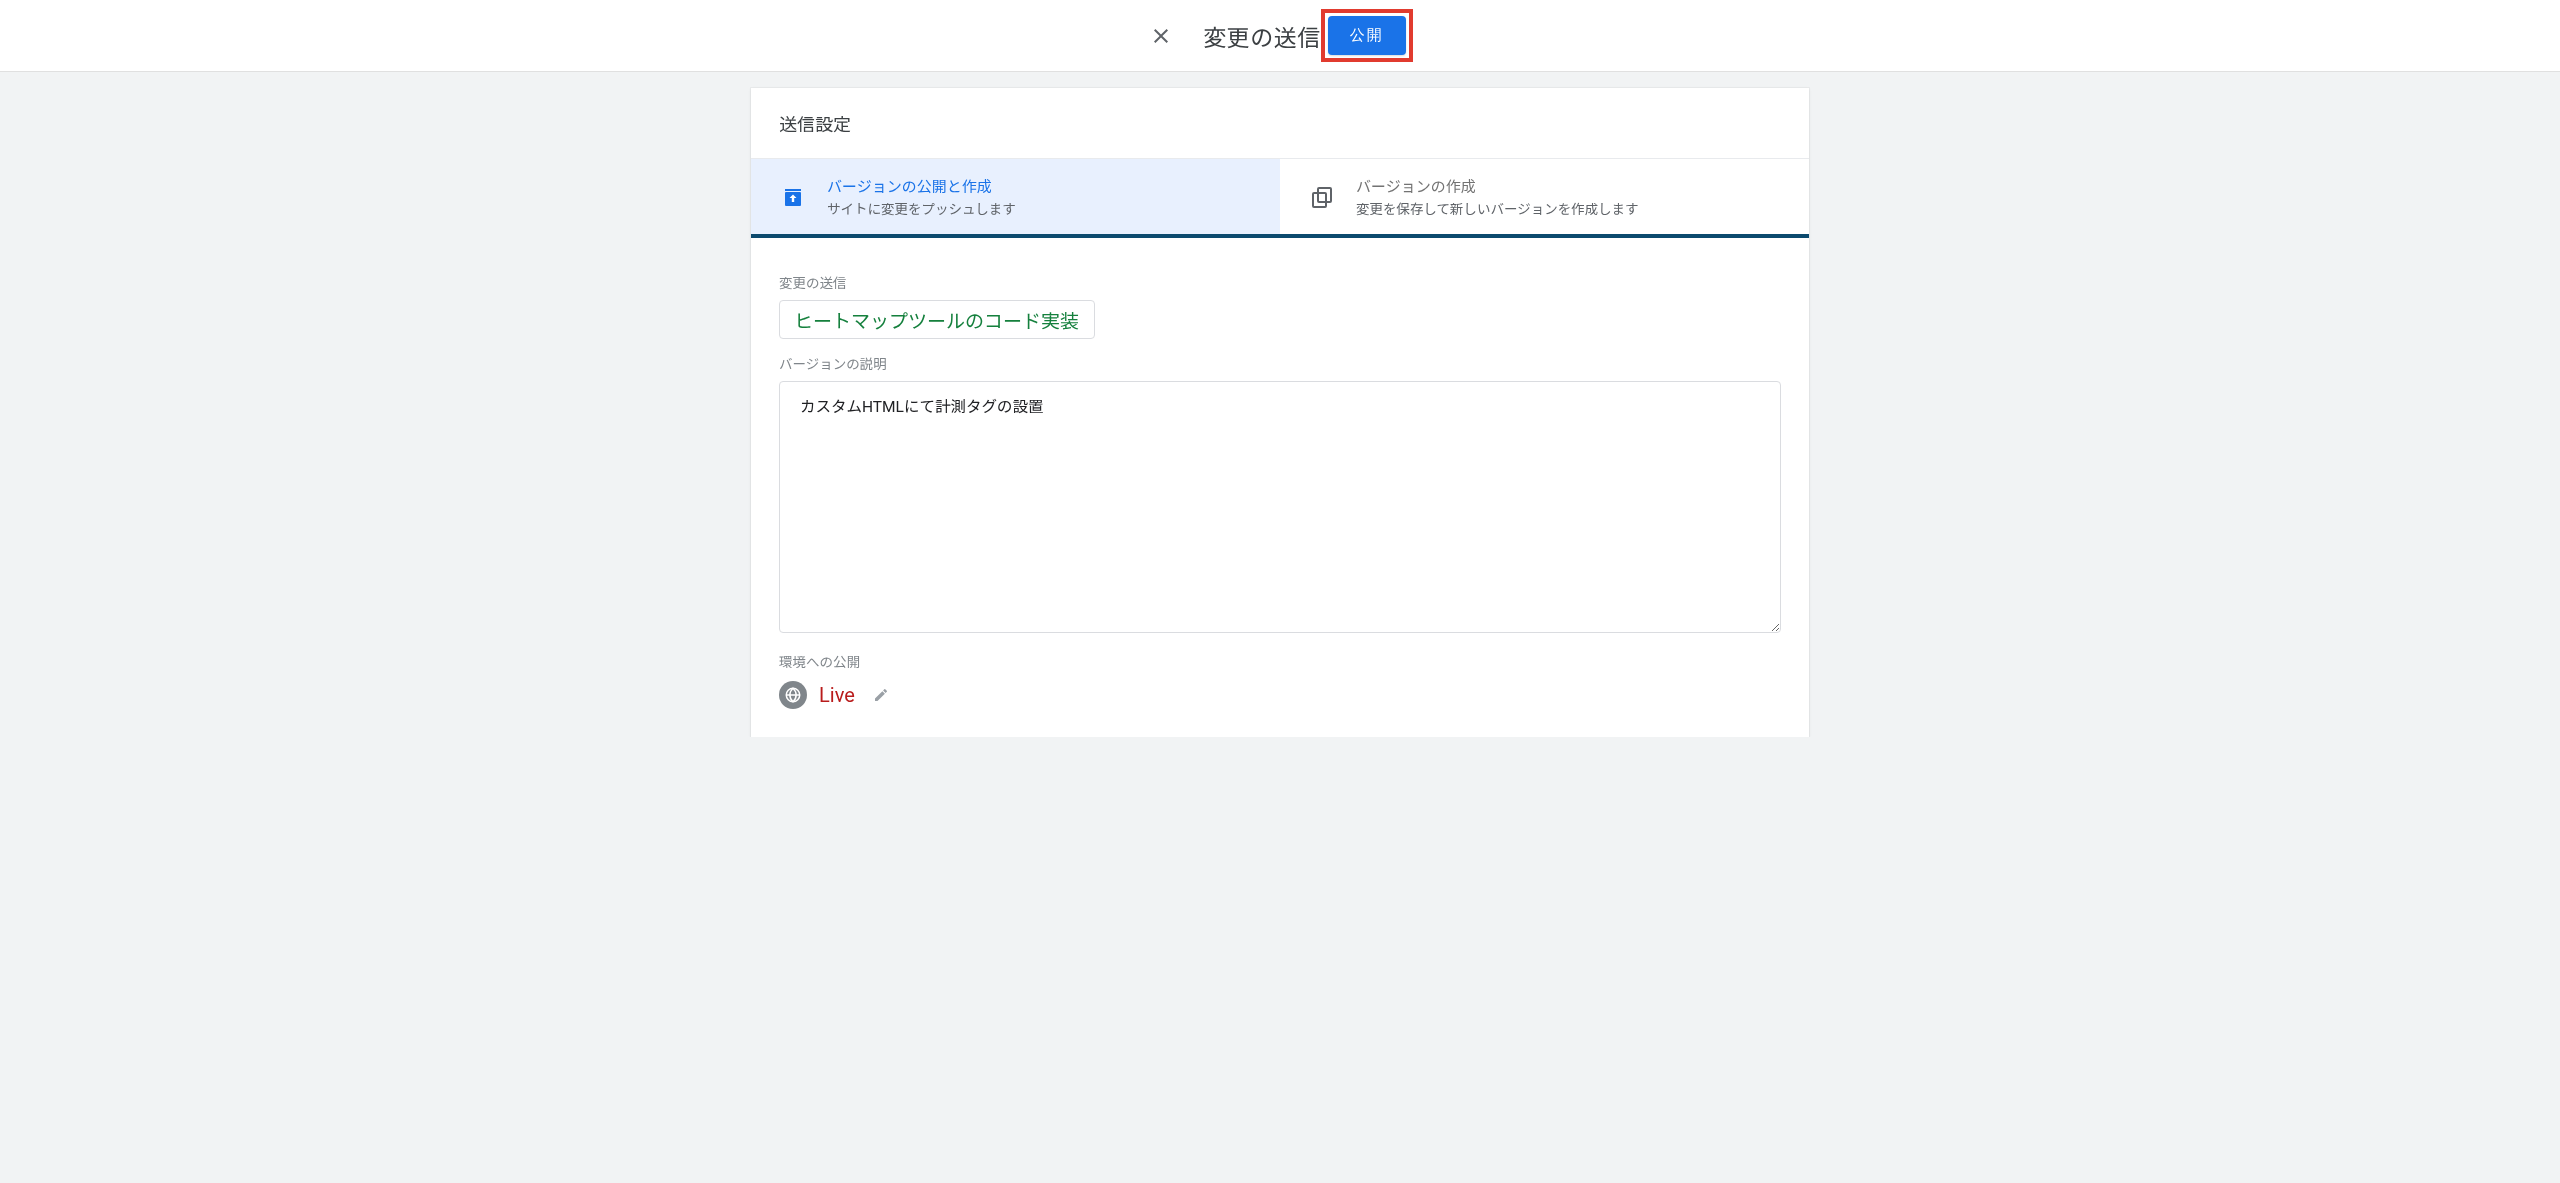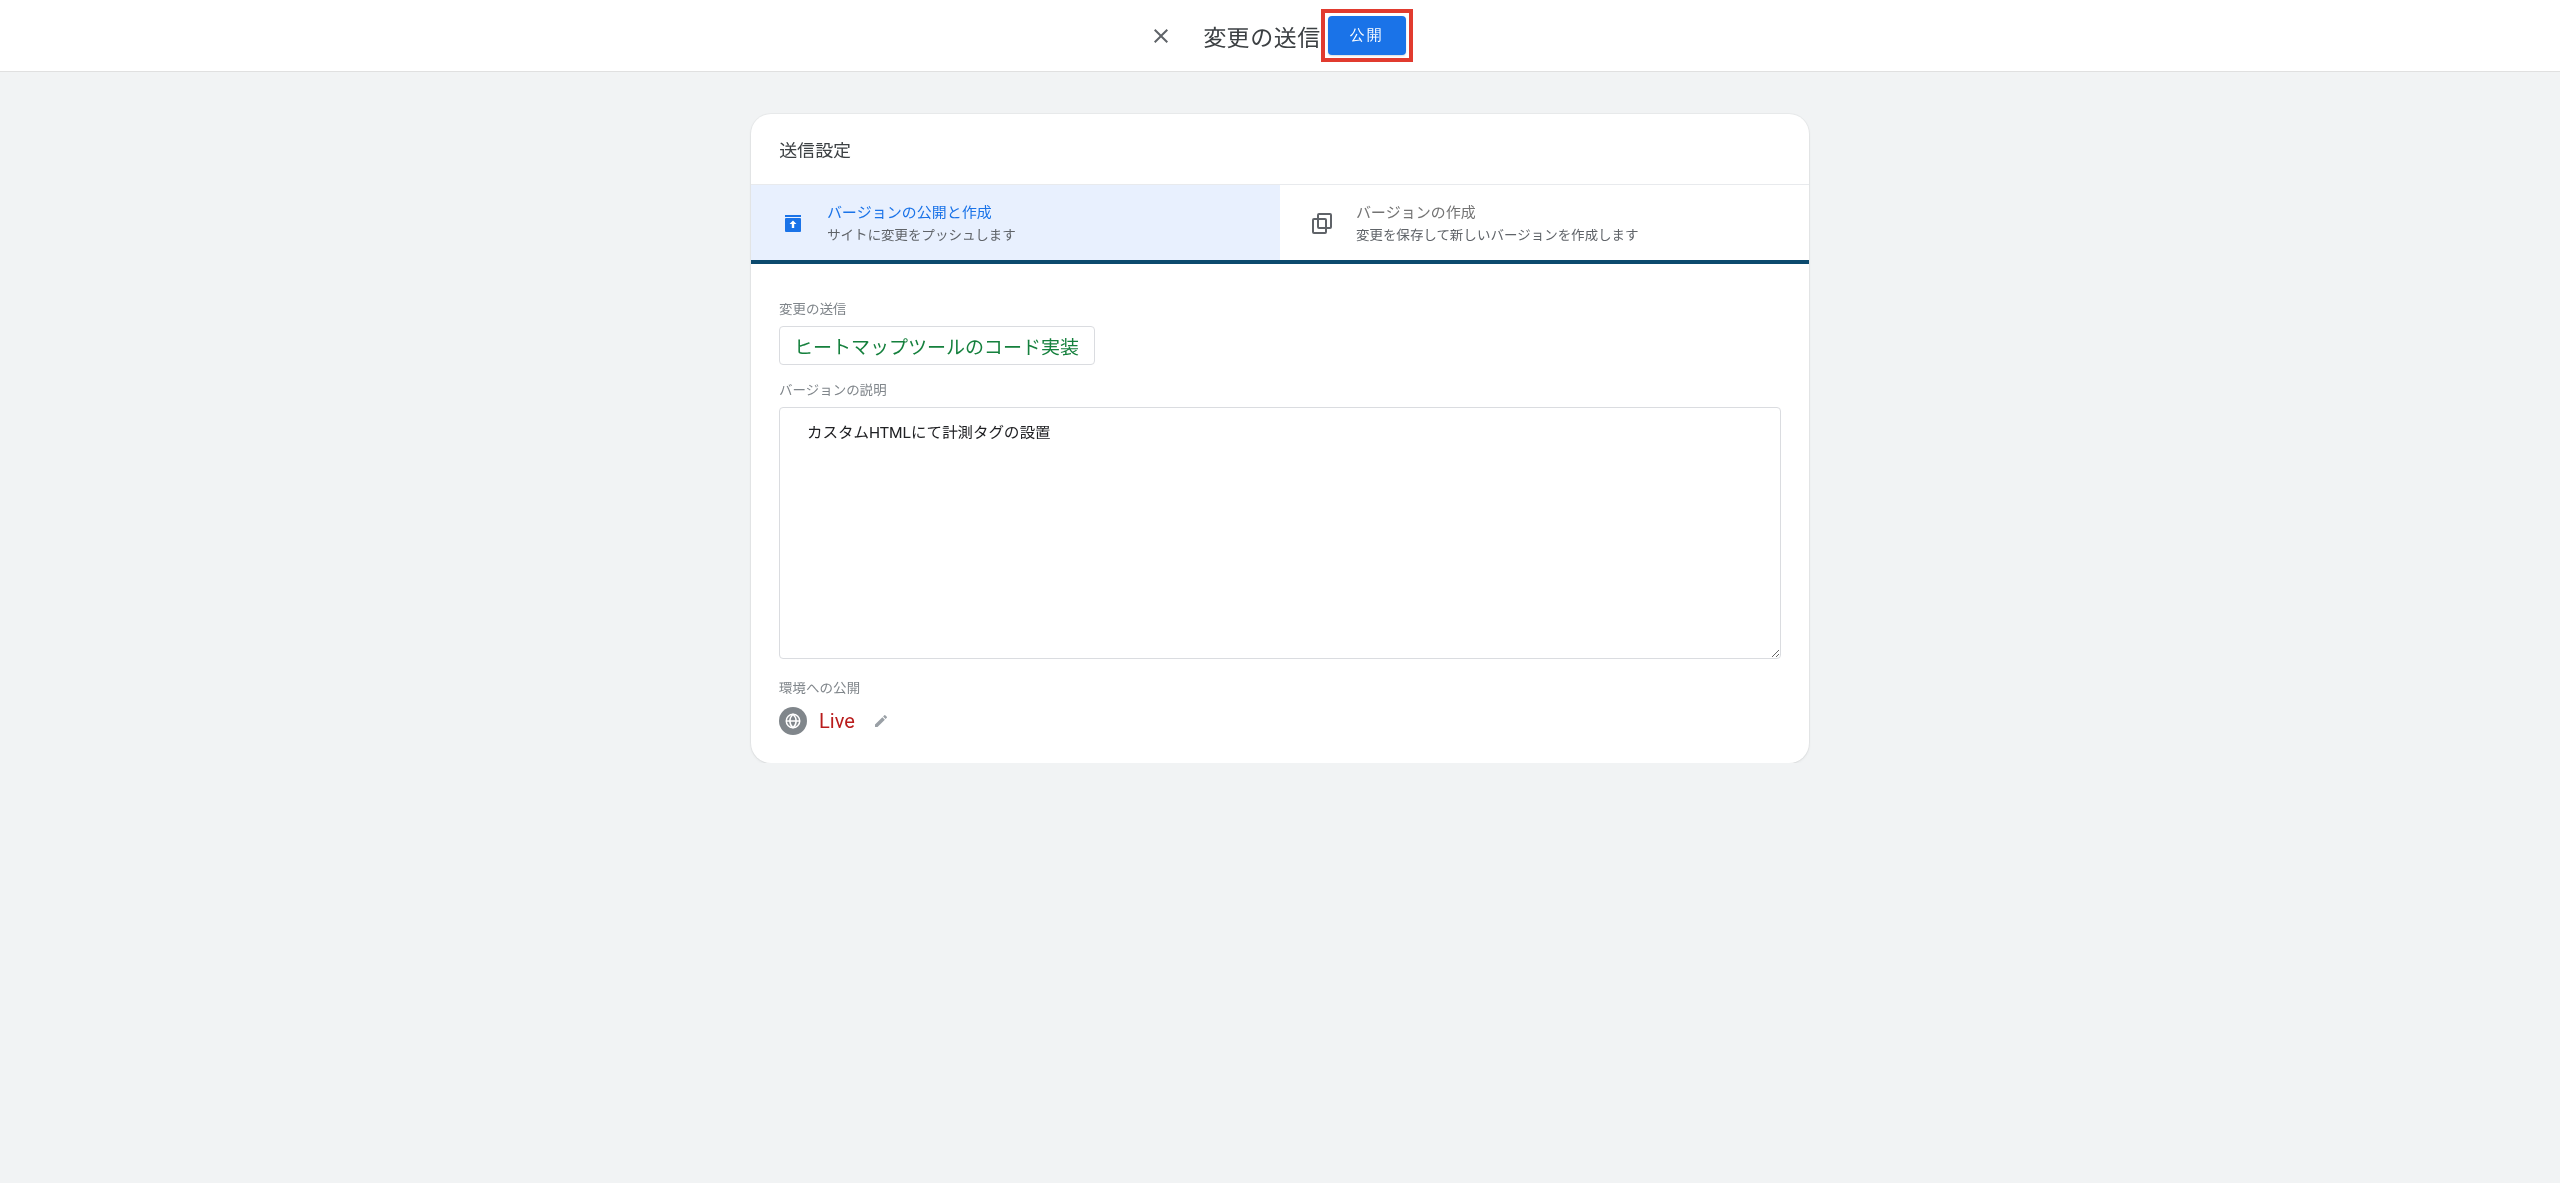--- a/index.html
+++ b/index.html
@@ -51,22 +51,22 @@
     border-radius: 4px;
     font-size: 15px;
     letter-spacing: 2px;
     padding: 10px 22px;
     cursor: pointer;
     box-shadow: 0 1px 2px rgba(0,0,0,0.15);
   }
   .card {
     background: #fff;
     max-width: 1058px;
-    margin: 42px auto 0 auto;
-    border-radius: 20px;
+    margin: 16px auto 0 auto;
+    border-radius: 0;
     box-shadow: 0 0 0 1px rgba(0,0,0,0.03), 0 1px 3px rgba(0,0,0,0.08);
   }
   .card-title {
     font-size: 18px;
     color: #3c4043;
     padding: 22px 28px;
   }
   .tabs {
     display: flex;
     border-top: 1px solid #e8eaed;
@@ -110,21 +110,21 @@
     padding: 0 14px;
     font-family: inherit;
   }
   .textarea-input {
     width: 100%;
     min-height: 252px;
     border: 1px solid #dadce0;
     border-radius: 4px;
     font-size: 15.5px;
     color: #202124;
-    padding: 12px 27px;
+    padding: 12px 20px;
     font-family: inherit;
     resize: vertical;
   }
   .env-row {
     display: flex;
     align-items: center;
     gap: 12px;
     margin-top: 10px;
   }
   .env-icon {

